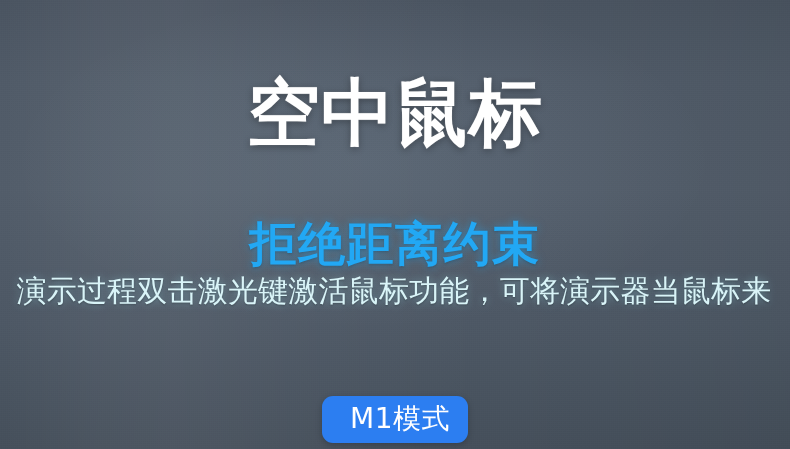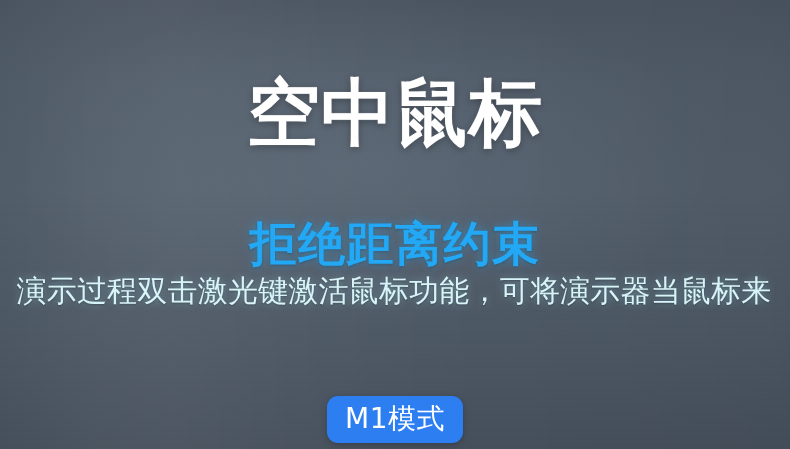--- a/index.html
+++ b/index.html
@@ -135,21 +135,21 @@
 
   .badge-row {
     position: absolute;
     left: 0;
     right: 0;
     top: 396px;
   }
   .mode-badge {
     display: inline-block;
     min-width: 92px;
-    padding: 7px 18px 9px 18px;
+    padding: 7px 18px 9px 28px;
     background: #2c7ef1;
     color: #ffffff;
     font-size: 28px;
     line-height: 31px;
     font-weight: 400;
     letter-spacing: 0.5px;
     border: none;
     border-radius: 11px;
     box-shadow: 0 2px 6px rgba(0,0,0,0.22);
     cursor: pointer;

